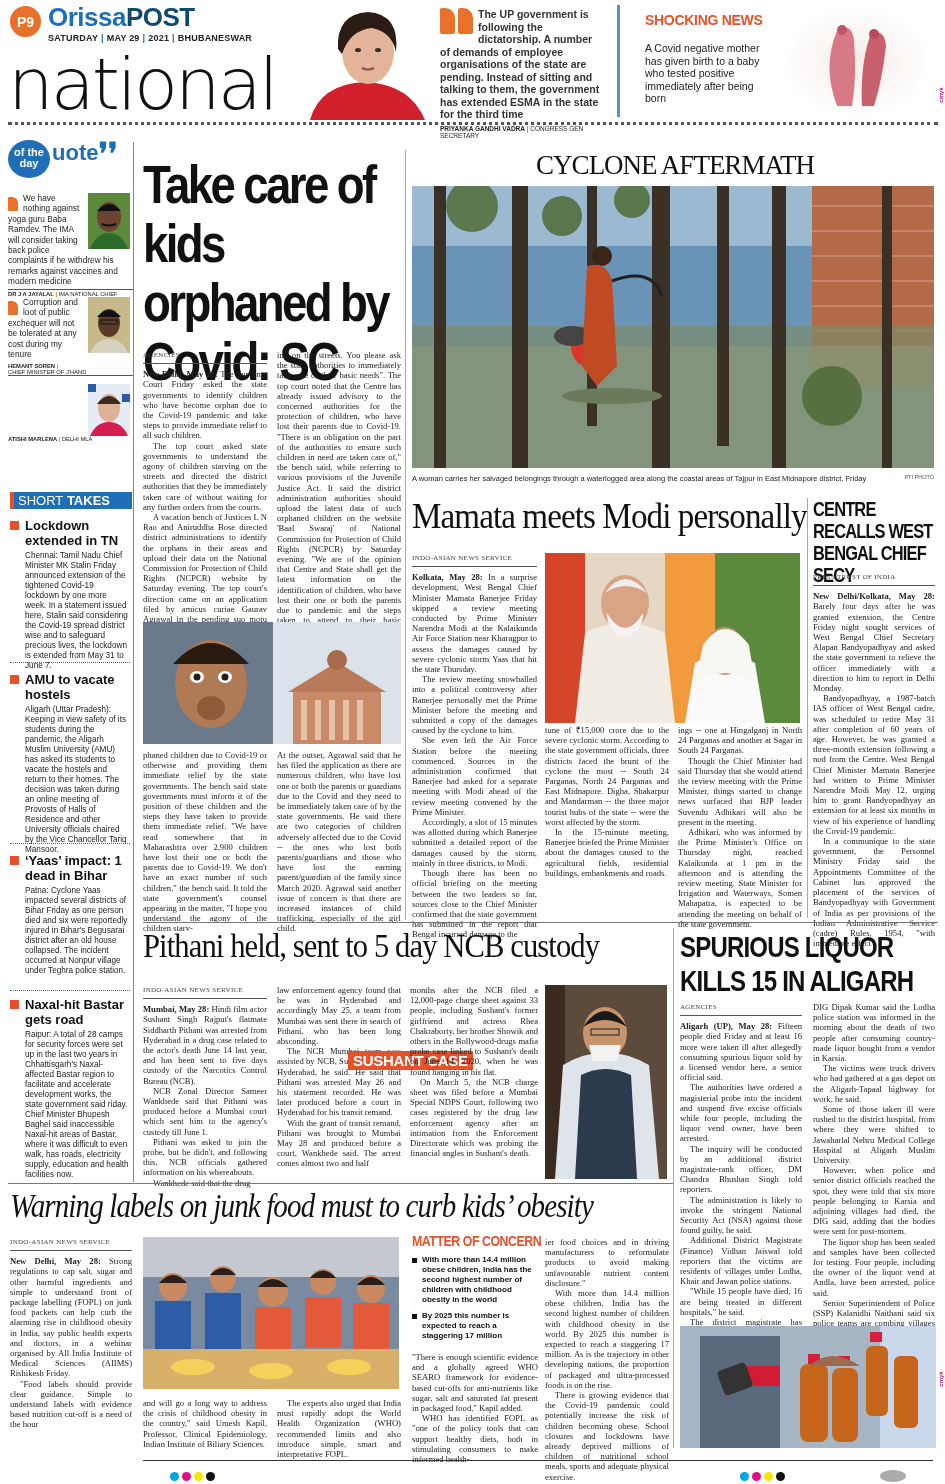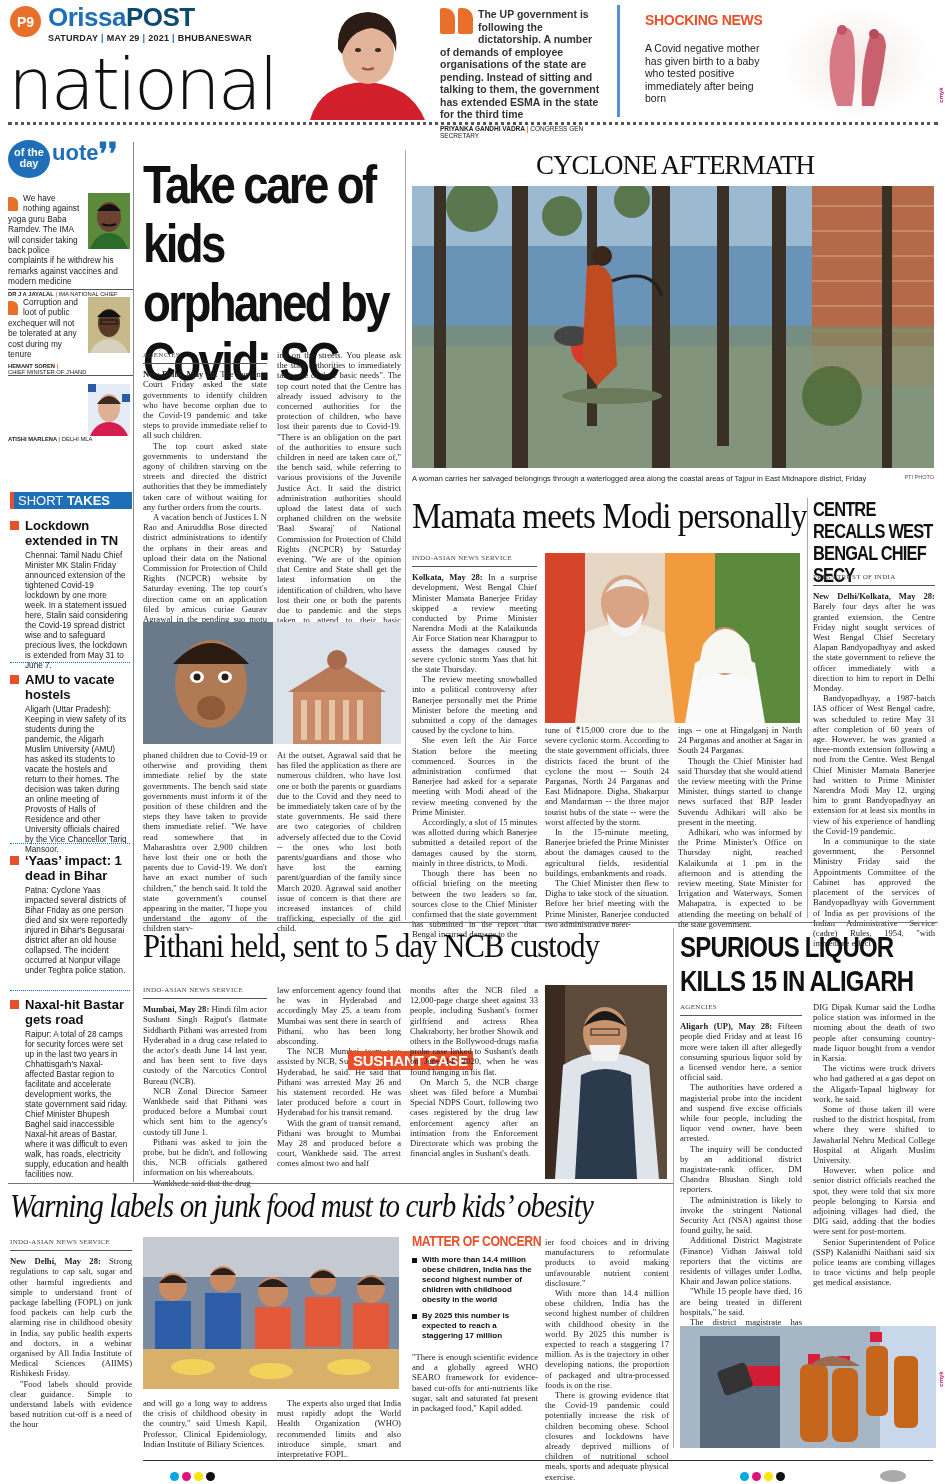--- a/index.html
+++ b/index.html
@@ -318,21 +318,20 @@
     <path d="M60 40 Q80 12 102 40 Q80 26 60 40Z" fill="#eee"></path>
     <path d="M62 60 Q80 90 98 60 Q98 80 80 84 Q62 80 62 60Z" fill="#f4f4f4"></path>
     <path d="M140 170 L150 110 Q180 92 210 110 L220 170Z" fill="#fafafa"></path>
     <ellipse cx="180" cy="98" rx="20" ry="24" fill="#c98f70"></ellipse>
     <path d="M158 92 Q180 60 204 92 L210 130 Q180 110 150 130Z" fill="#f8f8f2"></path>
   </svg>
 </div>
 <div class="abs body-text" style="left:545px;top:725px;width:124px">
   <p class="first">tune of ₹15,000 crore due to the severe cyclonic storm. According to the state government officials, three districts faced the brunt of the cyclone the most -- South 24 Parganas, North 24 Parganas and East Midnapore. Digha, Shakarpur and Mandarman -- the three major tourist hubs of the state -- were the worst affected by the storm.</p>
   <p>In the 15-minute meeting, Banerjee briefed the Prime Minister about the damages caused to the agricultural fields, residential buildings, embankments and roads.</p>
-  <p>The Chief Minister then flew to Digha to take stock of the situation. Before her brief meeting with the Prime Minister, Banerjee conducted two administrative meet-</p>
 </div>
 <div class="abs body-text" style="left:678px;top:725px;width:124px">
   <p class="first">ings -- one at Hingalganj in North 24 Parganas and another at Sagar in South 24 Parganas.</p>
   <p>Though the Chief Minister had said Thursday that she would attend the review meeting with the Prime Minister, things started to change news surfaced that BJP leader Suvendu Adhikari will also be present in the meeting.</p>
   <p>Adhikari, who was informed by the Prime Minister's Office on Thursday night, reached Kalaikunda at 1 pm in the afternoon and is attending the review meeting. State Minister for Irrigation and Waterways, Somen Mahapatra, is expected to be attending the meeting on behalf of the state government.</p>
 </div>
 
 <div class="abs vline" style="left:807px;top:498px;height:420px"></div>
 
 <div id="centre-hl" class="abs">CENTRE RECALLS WEST BENGAL CHIEF SECY</div>
@@ -387,20 +386,21 @@
   <p>The administration is likely to invoke the stringent National Security Act (NSA) against those found guilty, he said.</p>
   <p>Additional District Magistrate (Finance) Vidhan Jaiswal told reporters that the victims are residents of villages under Lodha, Khair and Jawan police stations.</p>
   <p>"While 15 people have died, 16 are being treated in different hospitals," he said.</p>
   <p>The district magistrate has announced Rs 5 lakh ex gratia to the kin of the deceased.</p>
 </div>
 <div class="abs body-text" style="left:813px;top:1002px;width:122px">
   <p class="first">DIG Dipak Kumar said the Lodha police station was informed in the morning about the death of two people after consuming country-made liquor bought from a vendor in Karsia.</p>
   <p>The victims were truck drivers who had gathered at a gas depot on the Aligarh-Tapaal highway for work, he said.</p>
   <p>Some of those taken ill were rushed to the district hospital, from where they were shifted to Jawaharlal Nehru Medical College Hospital at Aligarh Muslim University.</p>
   <p>However, when police and senior district officials reached the spot, they were told that six more people belonging to Karsia and adjoining villages had died, the DIG said, adding that the bodies were sent for post-mortem.</p>
+  <p>The liquor shop has been sealed and samples have been collected for testing. Four people, including the owner of the liquor vend at Andla, have been arrested, police said.</p>
   <p>Senior Superintendent of Police (SSP) Kalanidhi Naithani said six police teams are combing villages to trace victims and help people get medical assistance.</p>
 </div>
 <div id="liquor-photo" class="abs photo">
   <svg width="256" height="122">
     <rect width="256" height="122" fill="#a7b6c4"></rect>
     <rect x="20" y="10" width="80" height="112" fill="#5a6a7c"></rect>
     <rect x="60" y="40" width="40" height="20" fill="#d21c34"></rect>
     <rect x="40" y="40" width="30" height="26" rx="4" fill="#333" transform="rotate(-20 55 53)"></rect>
     <rect x="200" y="0" width="56" height="122" fill="#c8d8ea"></rect>
     <g fill="#c5661c">
@@ -470,20 +470,21 @@
 
 <div id="matter-box" class="abs">
   <h3>MATTER OF CONCERN</h3>
   <ul>
     <li>With more than 14.4 million obese children, India has the second highest number of children with childhood obesity in the world</li>
     <li>By 2025 this number is expected to reach a staggering 17 million</li>
   </ul>
 </div>
 <div class="abs body-text" style="left:412px;top:1352px;width:126px">
   <p class="first">"There is enough scientific evidence and a globally agreed WHO SEARO framework for evidence-based cut-offs for anti-nutrients like sugar, salt and saturated fat present in packaged food," Kapil added.</p>
+  <p>WHO has identified FOPL as "one of the policy tools that can support healthy diets, both in stimulating consumers to make informed health-</p>
 </div>
 <div class="abs body-text" style="left:545px;top:1237px;width:124px">
   <p class="first">ier food choices and in driving manufacturers to reformulate products to avoid making unfavourable nutrient content disclosure."</p>
   <p>With more than 14.4 million obese children, India has the second highest number of children with childhood obesity in the world. By 2025 this number is expected to reach a staggering 17 million. As is the trajectory in other developing nations, the proportion of packaged and ultra-processed foods is on the rise.</p>
   <p>There is growing evidence that the Covid-19 pandemic could potentially increase the risk of children becoming obese. School closures and lockdowns have already deprived millions of children of nutritional school meals, sports and adequate physical exercise.</p>
 </div>
 
 <div id="bottom-line" class="abs"></div>
 <div class="abs cmyk" style="left:170px;background:#00a6e6"></div>
 <div class="abs cmyk" style="left:182px;background:#e0107e"></div>

